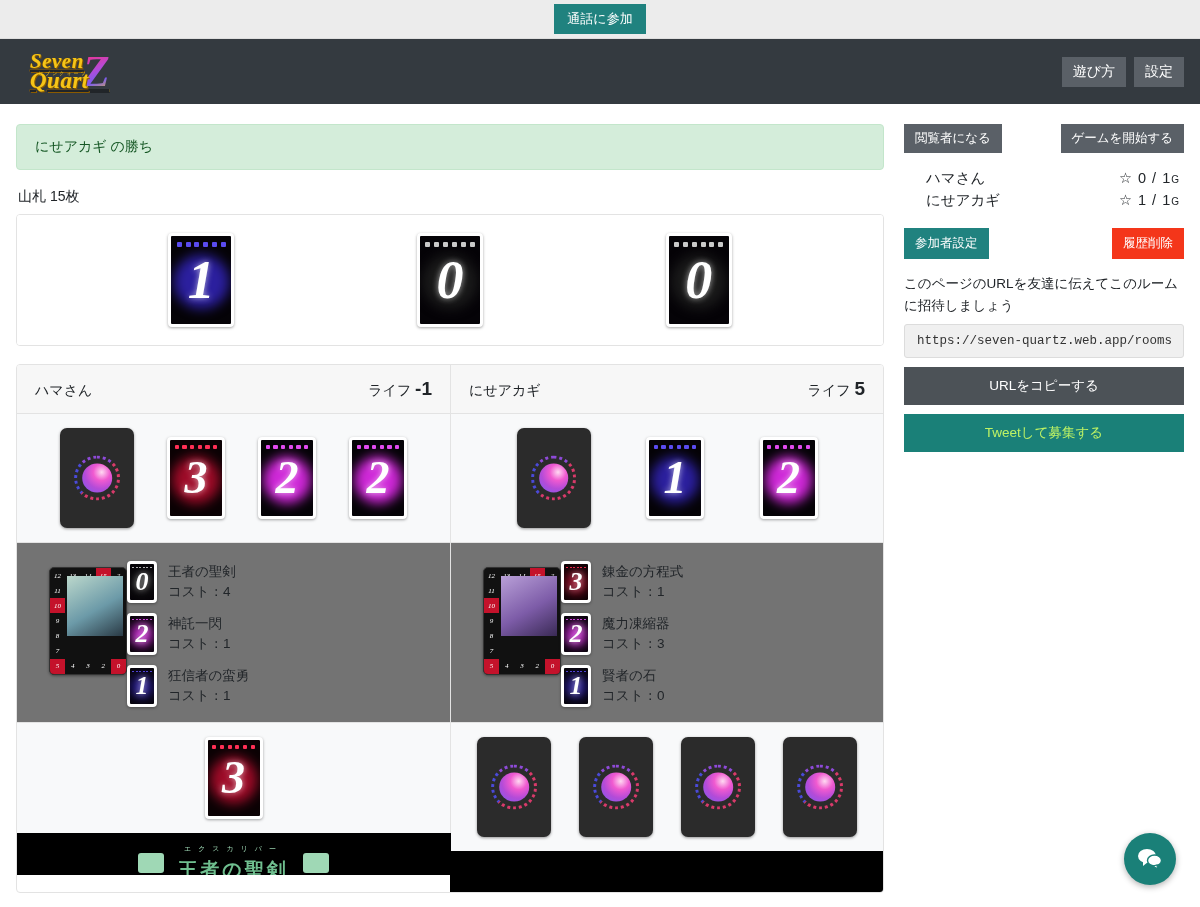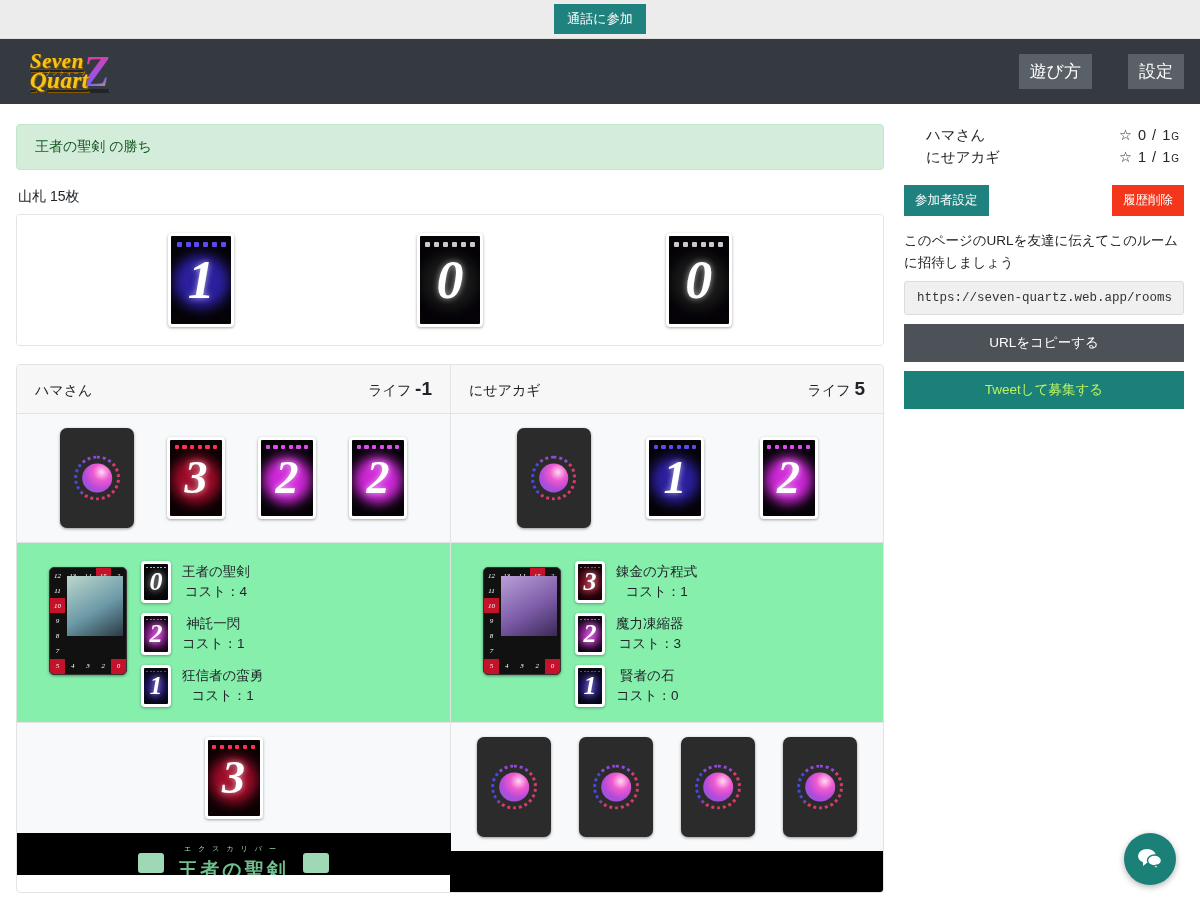--- a/index.html
+++ b/index.html
@@ -48,23 +48,22 @@
     color:transparent;
     margin-left:-6px; line-height:0.95;
   }
   .logo-ruby {
     position:absolute; left:8px; top:20px;
     font-size:5px; color:#f5c518; letter-spacing:2px;
   }
   .nav-right { display:flex; gap:8px; }
   .nav-btn {
     background:#5a6067; color:#fff; border:0;
-    font-size:17px; padding:6px 11px; cursor:pointer;
+    font-size:14px; padding:6px 11px; cursor:pointer;
     font-family:inherit;
-    margin-left:28px;
   }
 
   
   .page { display:flex; padding:20px 16px 0 16px; gap:20px; }
   .left-col { width:868px; }
   .right-col { width:280px; }
 
   
   .result-banner {
     background:#d4edda; color:#155724;
@@ -164,22 +163,22 @@
   .life { font-size:14px; }
   .life b { font-size:19px; font-weight:bold; }
 
   .hand-row {
     display:flex; align-items:center; justify-content:space-evenly;
     padding:14px 10px; background:#f8f9fa;
     border-bottom:1px solid #e3e3e3; min-height:125px;
   }
   .mid-row {
     display:flex; align-items:flex-start;
-    padding:14px 16px; gap:14px; min-height:180px;
-    border-bottom:1px solid #e3e3e3; background:#86efac;text-align:center;
+    padding:14px 16px; min-height:180px;
+    border-bottom:1px solid #e3e3e3; background:#737373;
   }
   .char-card {
     width:78px; height:108px; border-radius:5px; flex:none;
     background:#111; position:relative; overflow:hidden;
     border:1px solid #333; box-shadow:0 1px 3px rgba(0,0,0,.4);
     margin-left:16px; margin-top:10px;
   }
   .char-card .ctrack {
     position:absolute; inset:0;
     display:grid; grid-template-columns:repeat(5,1fr); grid-template-rows:repeat(7,1fr);
@@ -284,21 +283,21 @@
   <div class="nav-right">
     <button class="nav-btn">遊び方</button>
     <button class="nav-btn">設定</button>
   </div>
 </div>
 
 <div class="page">
 
   <div class="left-col">
 
-    <div class="result-banner">王者の聖剣 の勝ち</div>
+    <div class="result-banner">にせアカギ の勝ち</div>
 
     <div class="deck-label">山札 15枚</div>
 
     <div class="panel">
       <div class="discard-area" id="discard-area">
           <div class="card sz-xl c-blue">
             <div class="glow"></div>
             <div class="pips">
               <i></i>
               <i></i>
@@ -655,20 +654,24 @@
             </div>
           </div>
           <div class="banner-strip pur">
             <div class="banner-title pur"></div>
           </div>
         </div>
       </div>
   </div>
 
   <div class="right-col">
+    <div class="side-top">
+      <button class="btn-dark">閲覧者になる</button>
+      <button class="btn-dark">ゲームを開始する</button>
+    </div>
 
     <ul class="plist" id="participants-list">
         <li>
           <span>ハマさん</span>
           <span class="pscore"><span>☆ </span><span>0 / 1</span><small>G</small></span>
         </li>
         <li>
           <span>にせアカギ</span>
           <span class="pscore"><span>☆ </span><span>1 / 1</span><small>G</small></span>
         </li>

